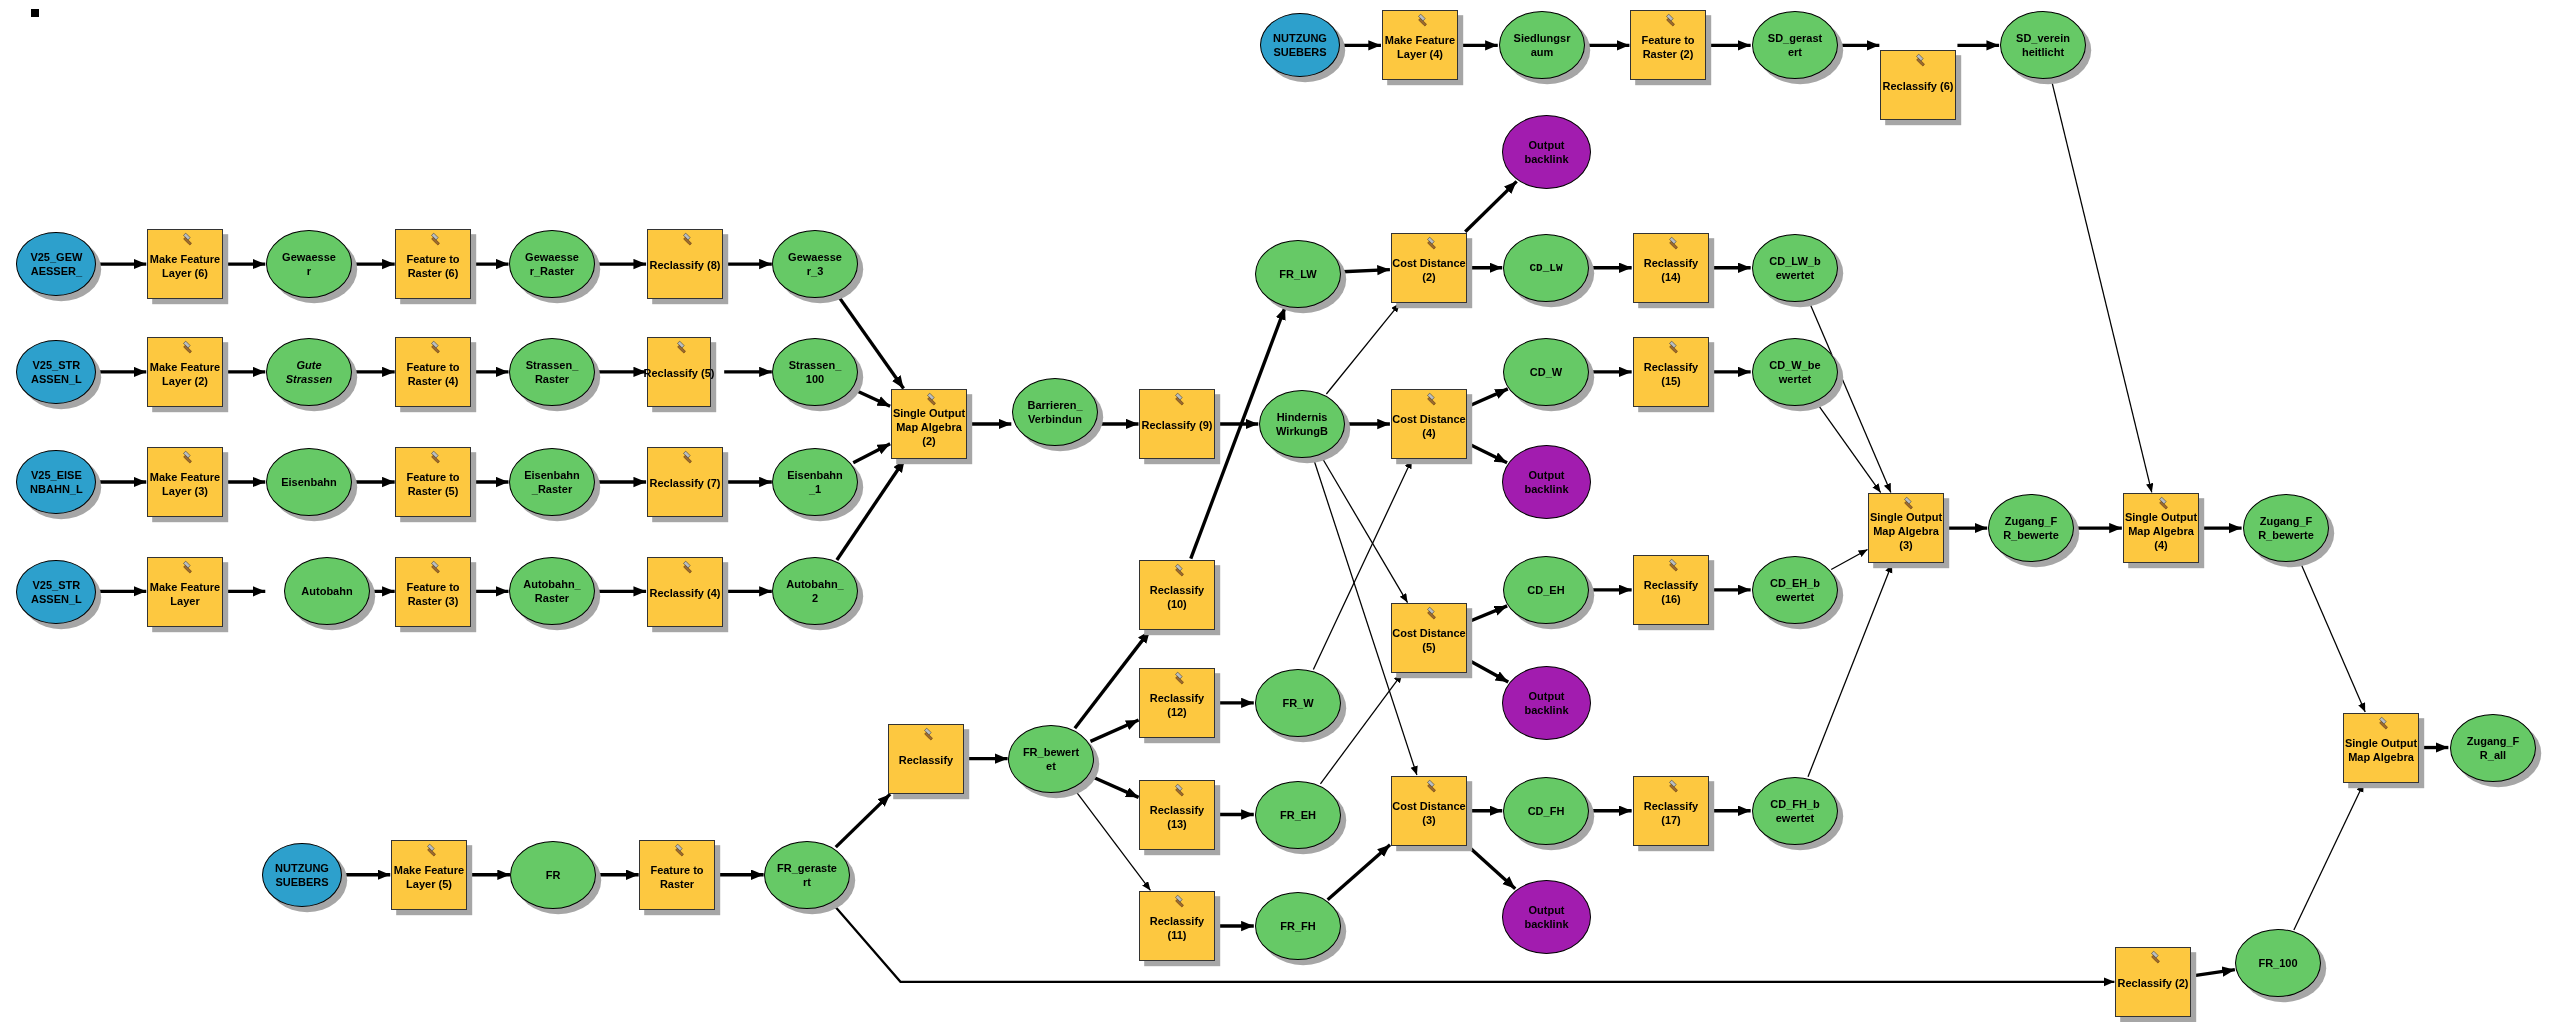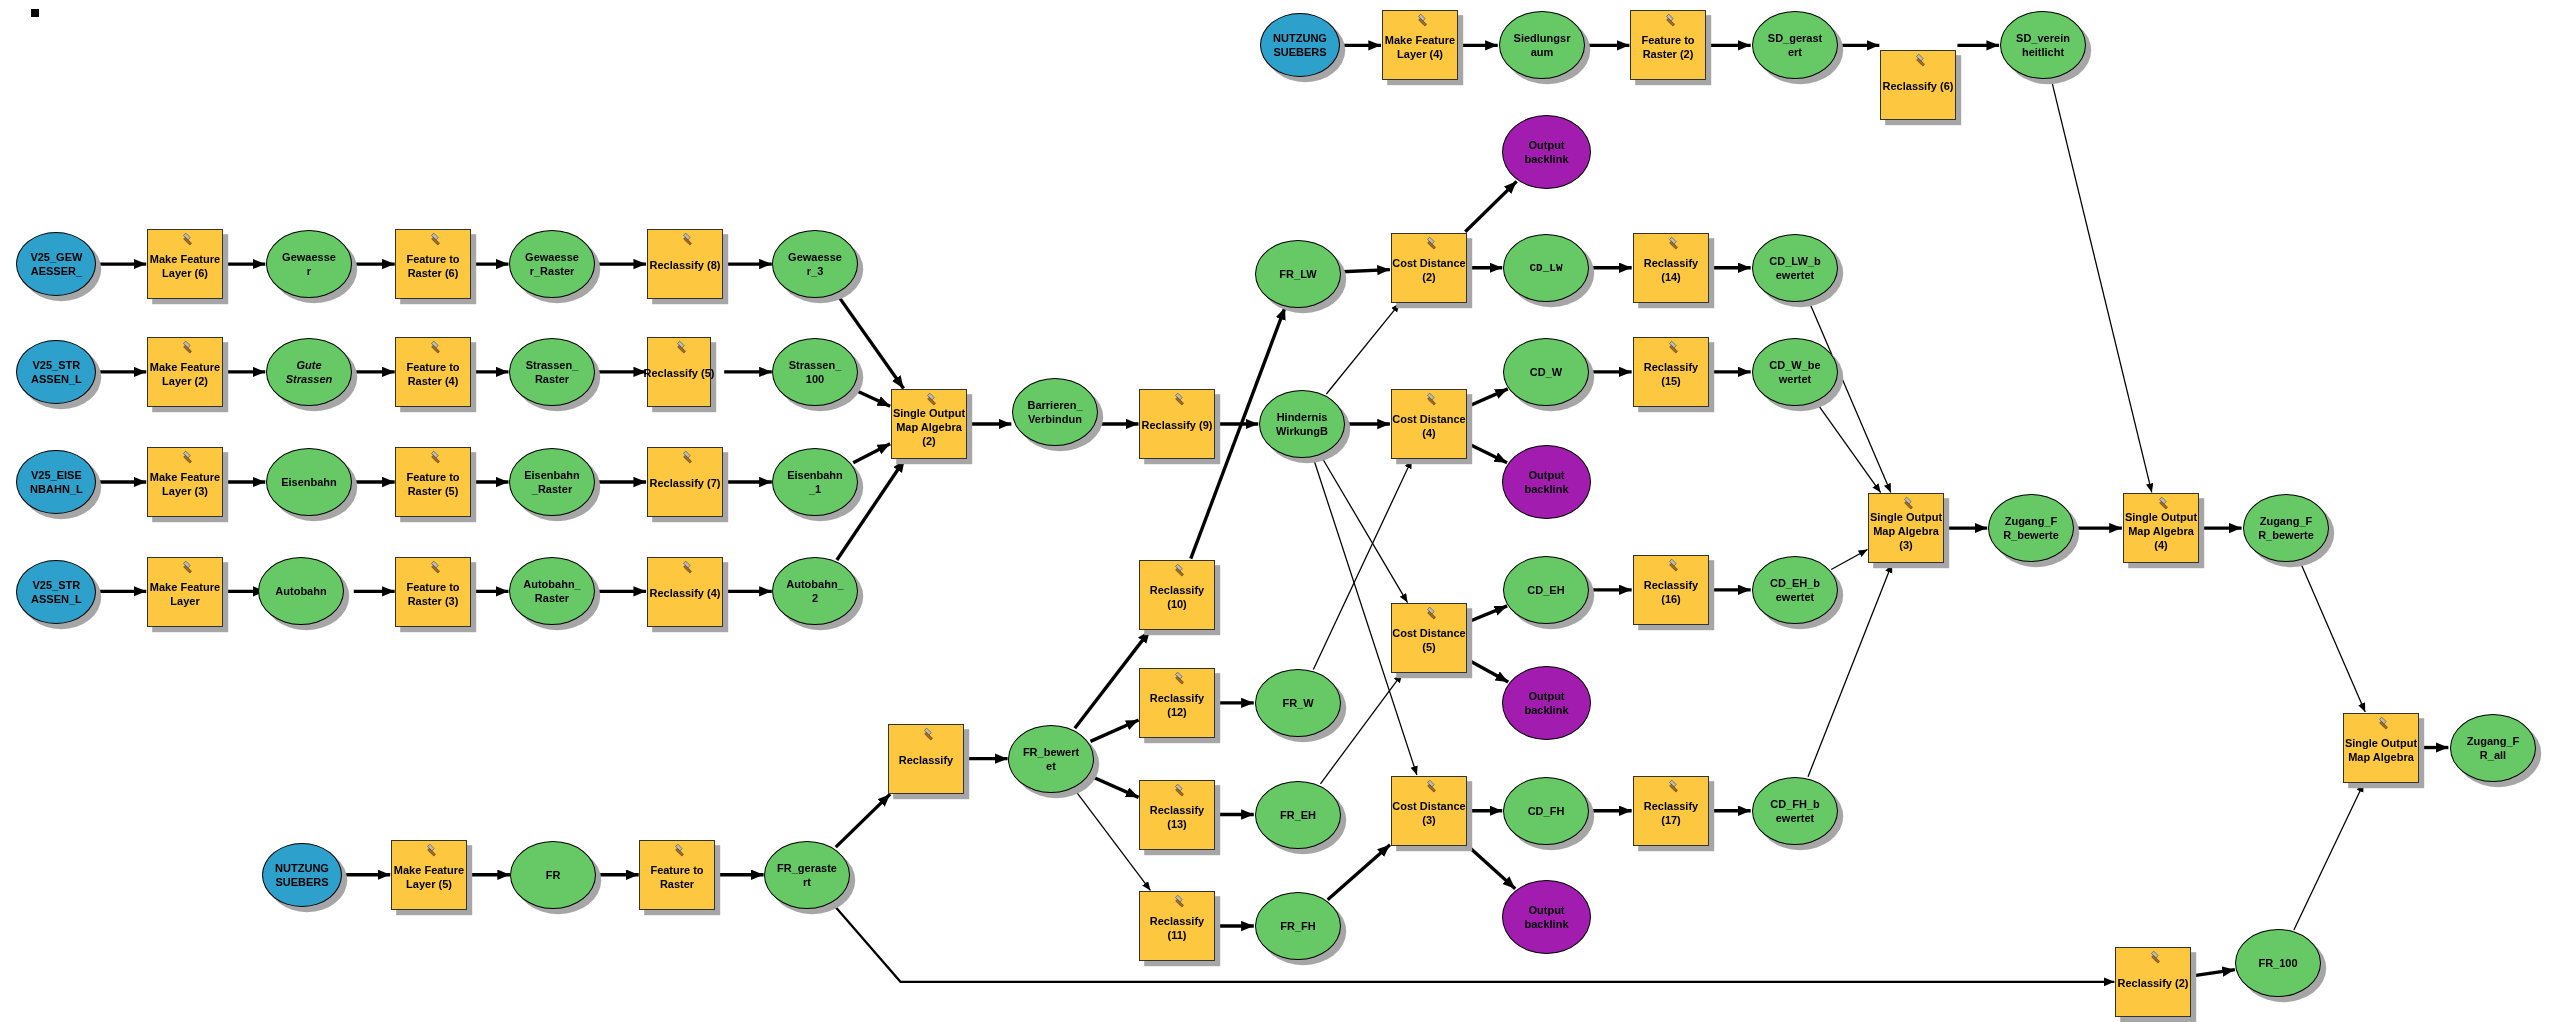--- a/index.html
+++ b/index.html
@@ -309,21 +309,21 @@
 ASSEN_L</span>
       </div>
       <div class="node type-tool" style="left: 147px; top: 557px; width: 76px; height: 70px;">
         <span class="nicon"><svg viewBox="0 0 22 20" width="16.4" height="15" xmlns="http://www.w3.org/2000/svg">
             <rect x="9" y="7.4" width="12" height="3.4" rx="1.2" transform="rotate(45 11 10)" fill="#9a6a2f" stroke="#57300e" stroke-width="0.7"></rect>
             <path d="M12 1.5 L18 7.5 L15 10.4 L9 4.4 Z" fill="#b9bec4" stroke="#3a3a3a" stroke-width="0.8"></path>
           </svg></span>
         <span class="nlabel">Make Feature
 Layer</span>
       </div>
-      <div class="node type-data shape-ellipse" style="left: 258px; top: 557px; width: 86px; height: 68px;">
+      <div class="node type-data shape-ellipse" style="left: 284px; top: 557px; width: 86px; height: 68px;">
         <span class="nlabel">Autobahn</span>
       </div>
       <div class="node type-tool" style="left: 395px; top: 557px; width: 76px; height: 70px;">
         <span class="nicon"><svg viewBox="0 0 22 20" width="16.4" height="15" xmlns="http://www.w3.org/2000/svg">
             <rect x="9" y="7.4" width="12" height="3.4" rx="1.2" transform="rotate(45 11 10)" fill="#9a6a2f" stroke="#57300e" stroke-width="0.7"></rect>
             <path d="M12 1.5 L18 7.5 L15 10.4 L9 4.4 Z" fill="#b9bec4" stroke="#3a3a3a" stroke-width="0.8"></path>
           </svg></span>
         <span class="nlabel">Feature to
 Raster (3)</span>
       </div>

